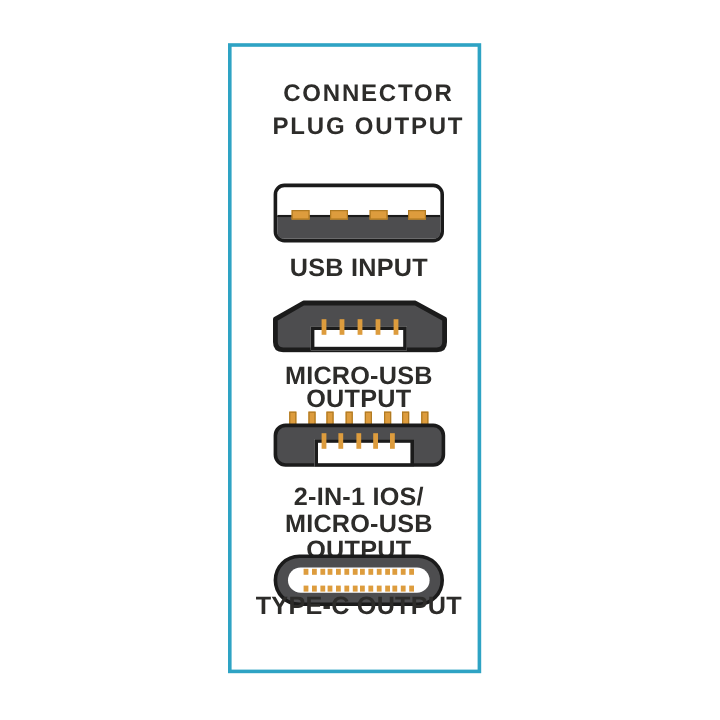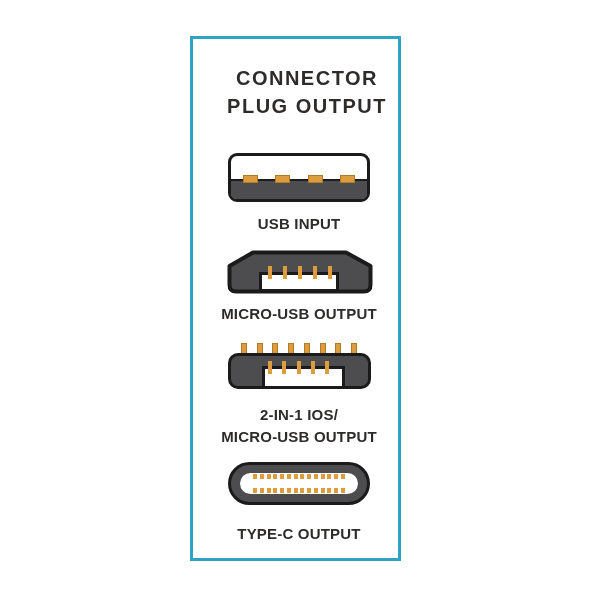--- a/index.html
+++ b/index.html
@@ -33,26 +33,26 @@
     font-weight: 700;
   }
   .title {
     top: 64px;
     font-size: 20px;
     line-height: 28px;
     letter-spacing: 1.5px;
     padding-left: 16px;
   }
   .title span { display: block; }
-  .label { font-size: 15px; line-height: 19px; letter-spacing: 0.2px; }
+  .label { font-size: 21px; line-height: 19px; letter-spacing: 0.2px; }
   .label span { display: block; line-height: 22px; text-align: center; }
   .usb-label   { top: 214px; }
   .micro-label { top: 304px; }
   .two-label   { top: 404px; }
-  .typec-label { top: 524px; }
+  .typec-label { top: 496px; }
 
   
   .pin { display: block; background: var(--pin-orange, #DD9C3D); }
   .pin-row { position: absolute; display: flex; justify-content: space-between; }
   .pin-usb-a  { width: 15px; height: 8px;  border: 1px solid var(--pin-orange-dark, #B07A22); }
   .pin-top    { width: 6px;  height: 12px; border: 1px solid var(--pin-orange-dark, #B07A22); }
   .pin-thin   { width: 4px;  height: 13px; }
   .pin-square { width: 4px;  height: 5px; }
 
   

